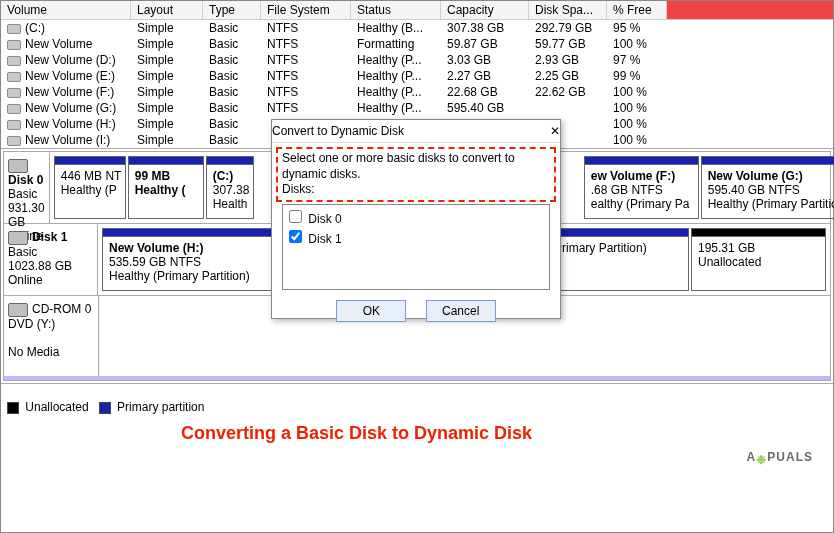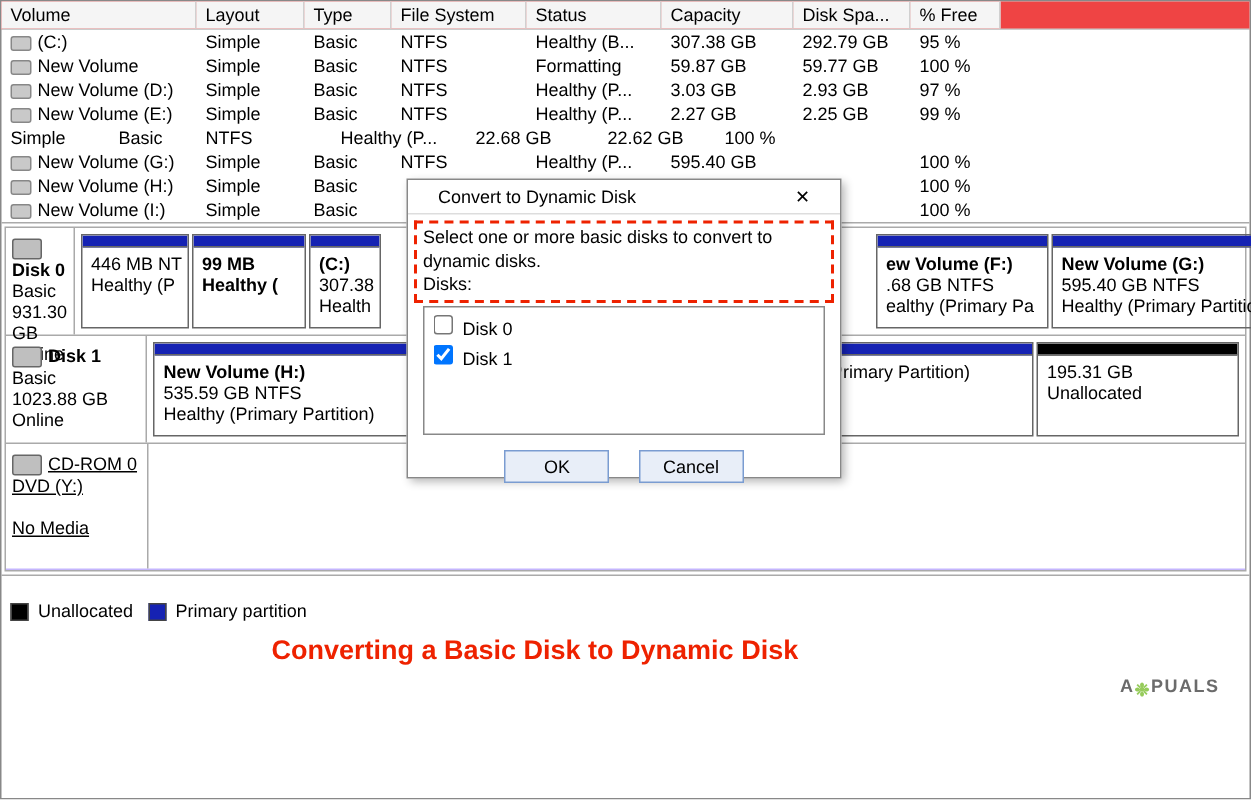--- a/index.html
+++ b/index.html
@@ -23,35 +23,35 @@
   .disk-info { width: 95px; padding: 6px 4px; border-right: 1px solid #aaa; }
   .disk-info .title { font-weight: bold; }
   .disk-ico { width: 20px; height: 14px; background: #bfbfbf; border: 1px solid #666; border-radius: 2px; display: inline-block; margin-right: 4px; vertical-align: middle; }
   .parts { flex: 1; display: flex; padding: 4px; gap: 2px; }
   .part { border: 1px solid #666; padding: 4px 6px; overflow: hidden; white-space: nowrap; }
   .part .hdr-bar { height: 8px; background: #1522b3; margin: -4px -6px 4px -6px; border-bottom: 1px solid #666; }
   .part.unalloc .hdr-bar { background: #000; }
   .part b { font-weight: bold; }
 
   
-  .cd-panel { display: flex; height: 84px; border-bottom: 1px solid #c4b5fd; text-decoration: underline; }
+  .cd-panel { display: flex; height: 84px; border-bottom: 4px solid #c4b5fd; }
   .cd-info { width: 95px; padding: 6px 4px; border-right: 1px solid #aaa; }
 
   
   .legend { padding: 16px 6px; border-top: 1px solid #aaa; }
   .swatch { display: inline-block; width: 12px; height: 12px; border: 1px solid #444; vertical-align: middle; margin-right: 3px; }
   .sw-u { background: #000; } .sw-p { background: #1522b3; }
 
   
   .dialog {
     position: absolute; left: 270px; top: 118px; width: 290px; height: 200px;
     background: #fff; border: 1px solid #888; box-shadow: 2px 2px 6px rgba(0,0,0,.3);
     z-index: 10;
   }
-  .dlg-title { display: flex; justify-content: space-between; align-items: flex-end; padding: 4px 20px; border-bottom: 1px solid #ddd; }
+  .dlg-title { display: flex; justify-content: space-between; align-items: flex-end; padding: 4px 0; border-bottom: 1px solid #ddd; }
   .close-x { font-family: Arial; cursor: default; }
   .dlg-body { padding: 6px 10px 0 10px; }
   .dlg-msg { border: 2px dashed #e20; padding: 2px 4px; margin: -2px -6px 2px -6px; line-height: 1.3; }
   .dlg-list { border: 1px solid #888; height: 86px; padding: 2px; }
   .dlg-list label { display: block; line-height: 16px; }
   .dlg-btns { text-align: center; padding: 10px 0; }
   .dlg-btns button { width: 70px; height: 22px; margin: 0 8px; border: 1px solid #7a9cd1; background: #e8eef8; }
 
   
   .caption {
@@ -116,20 +116,21 @@
           <div class="col c0"><span class="disk-icon-sm"></span>New Volume (E:)</div>
           <div class="col c1">Simple</div>
           <div class="col c2">Basic</div>
           <div class="col c3">NTFS</div>
           <div class="col c4">Healthy (P...</div>
           <div class="col c5">2.27 GB</div>
           <div class="col c6">2.25 GB</div>
           <div class="col c7">99 %</div>
         </div>
         <div class="row">
+          <div class="col c0"><span class="disk-icon-sm"></span>New Volume (F:)</div>
           <div class="col c1">Simple</div>
           <div class="col c2">Basic</div>
           <div class="col c3">NTFS</div>
           <div class="col c4">Healthy (P...</div>
           <div class="col c5">22.68 GB</div>
           <div class="col c6">22.62 GB</div>
           <div class="col c7">100 %</div>
         </div>
         <div class="row">
           <div class="col c0"><span class="disk-icon-sm"></span>New Volume (G:)</div>

